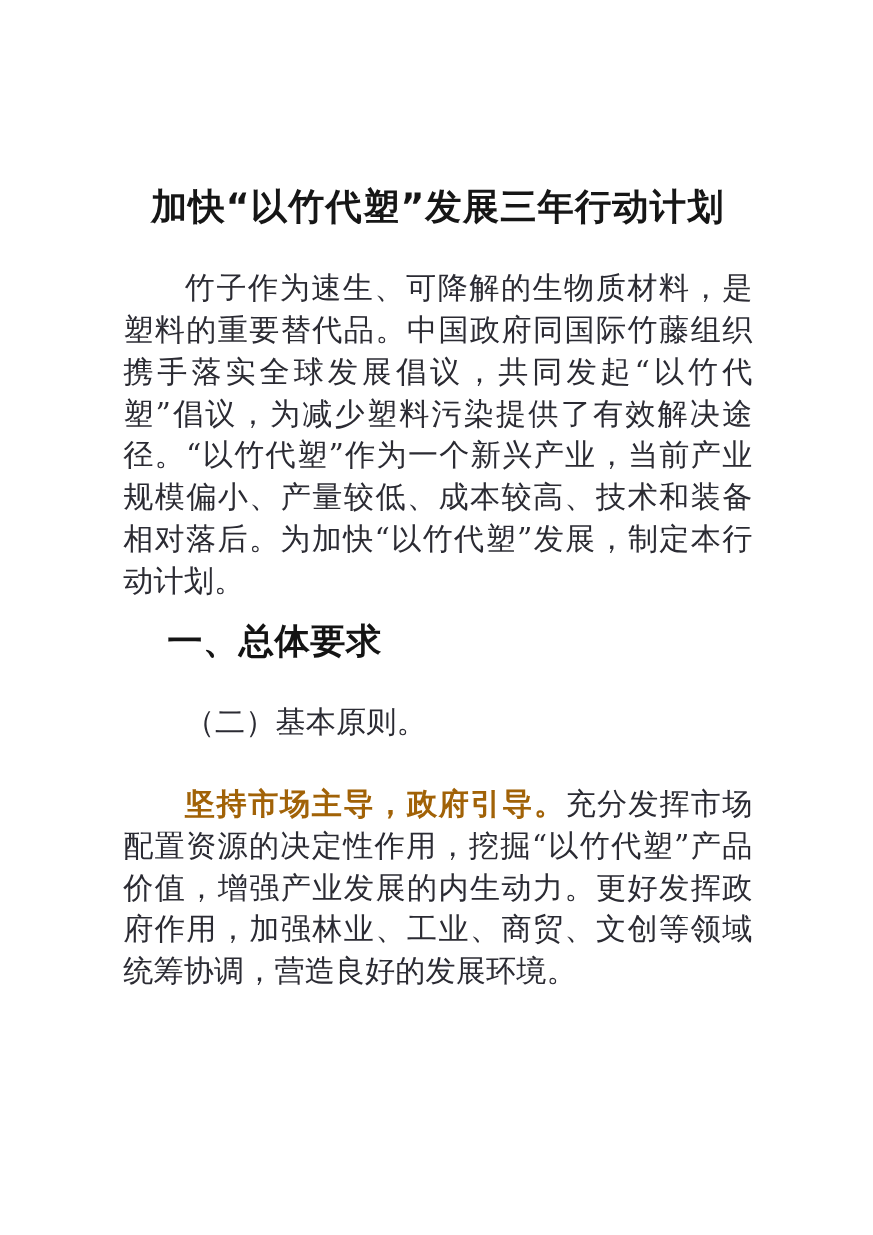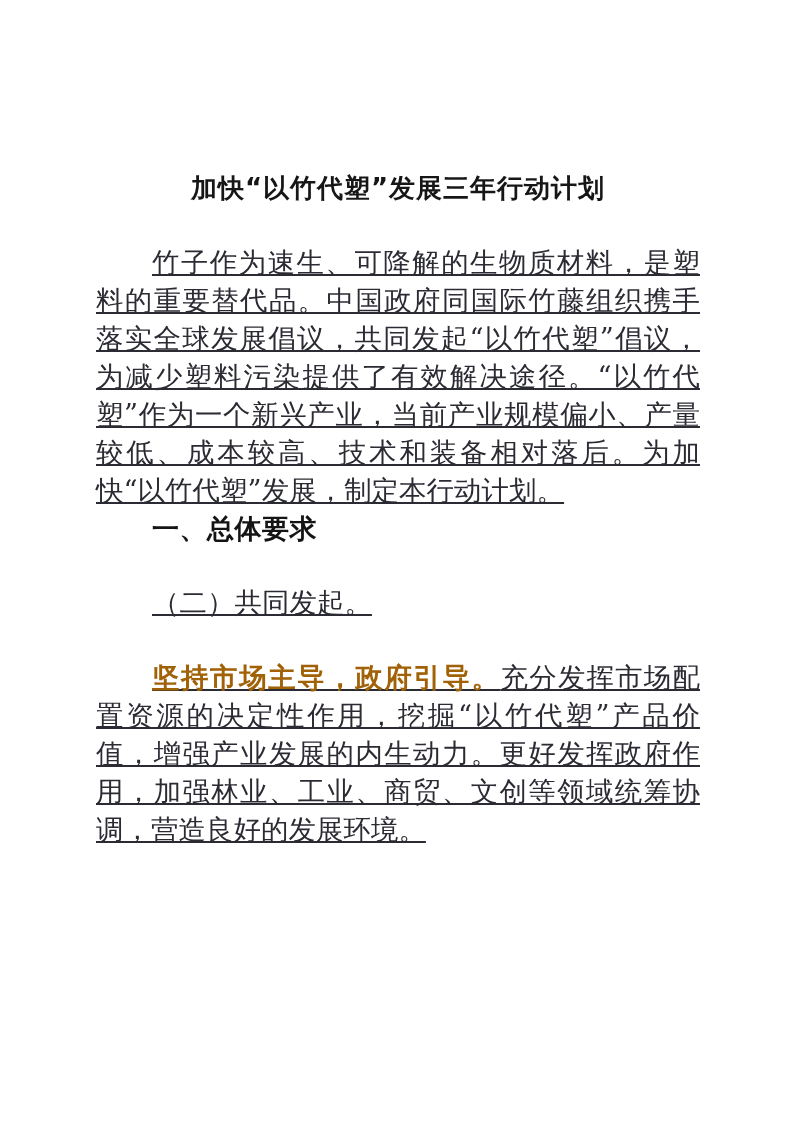--- a/index.html
+++ b/index.html
@@ -20,48 +20,47 @@
   }
   .doc-body {
     position: absolute;
     left: 96px;
     top: 0;
     width: 604px;
   }
   .doc-title {
     font-family: "DejaVu Sans", "Liberation Sans", sans-serif;
     font-weight: bold;
-    font-size: 26px;
+    font-size: 33px;
     line-height: 40px;
     letter-spacing: 1px;
     color: #161616;
     text-align: center;
     margin: 0;
     padding-top: 168px;
     white-space: nowrap;
   }
   .para {
     font-family: "DejaVu Serif", "Liberation Serif", serif;
     font-size: 27.4px;
     line-height: 38px;
     color: #2b2b33;
-    margin: 0;
+    margin: 16px;
     text-align: justify;
     text-align-last: left;
     text-indent: 56px;
     letter-spacing: 0.1px;
     word-break: break-all;
-    text-decoration: underline;
   }
   .para-lead-gap { margin-top: 36px; }
 
   .section-heading {
     font-family: "DejaVu Sans", "Liberation Sans", sans-serif;
     font-weight: bold;
-    font-size: 27px;
+    font-size: 32px;
     line-height: 38px;
     color: #141414;
     margin: 0;
     text-indent: 56px;
     letter-spacing: 0.5px;
   }
   .lead-bold {
     font-weight: bold;
     color: #a16207;
     letter-spacing: 0.5px;
@@ -73,18 +72,18 @@
 <div class="page">
   <div class="doc-body">
 
     <h1 class="doc-title">加快“以竹代塑”发展三年行动计划</h1>
 
     <p class="para para-lead-gap">竹子作为速生、可降解的生物质材料，是塑料的重要替代品。中国政府同国际竹藤组织携手落实全球发展倡议，共同发起“以竹代塑”倡议，为减少塑料污染提供了有效解决途径。“以竹代塑”作为一个新兴产业，当前产业规模偏小、产量较低、成本较高、技术和装备相对落后。为加快“以竹代塑”发展，制定本行动计划。</p>
 
     <h2 class="section-heading para-lead-gap">一、总体要求</h2>
 
 
-    <p class="para para-lead-gap">（二）共同发起。</p>
+    <p class="para para-lead-gap">（二）基本原则。</p>
 
     <p class="para para-lead-gap"><span class="lead-bold">坚持市场主导，政府引导。</span><span>充分发挥市场配置资源的决定性作用，挖掘“以竹代塑”产品价值，增强产业发展的内生动力。更好发挥政府作用，加强林业、工业、商贸、文创等领域统筹协调，营造良好的发展环境。</span></p>
 
   </div>
 </div>
 
 </body></html>

